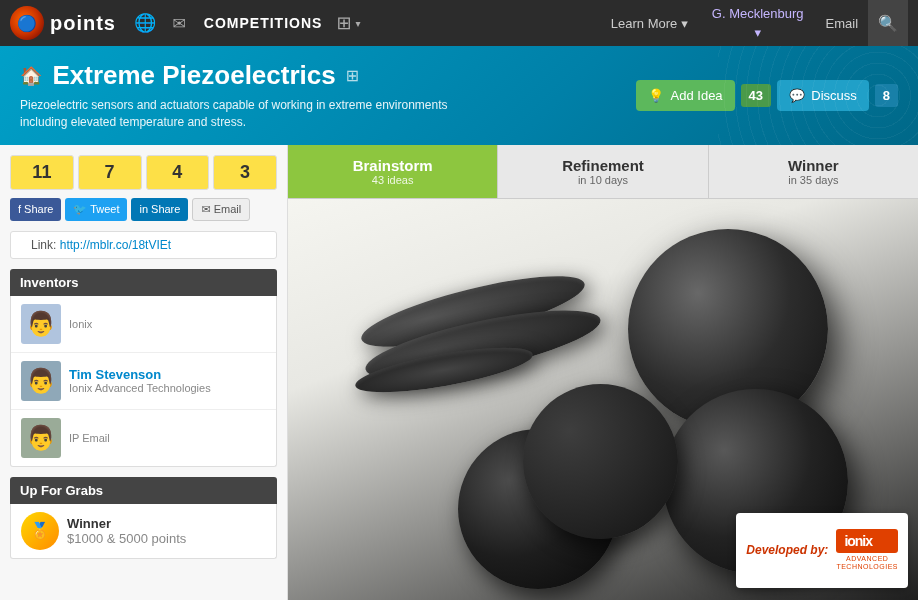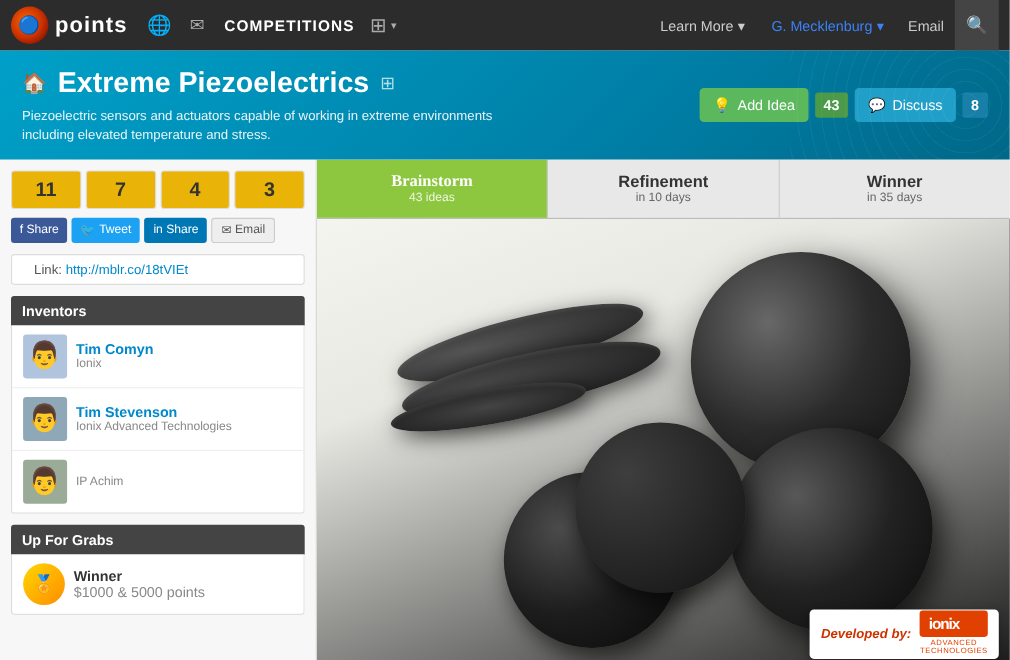--- a/index.html
+++ b/index.html
@@ -38,21 +38,21 @@
     }
     .nav-grid-btn {
       color: #aaa; font-size: 18px; margin: 0 4px; cursor: pointer;
     }
     .nav-dropdown-arrow { color: #aaa; font-size: 10px; cursor: pointer; }
     .nav-spacer { flex: 1; }
     .nav-link {
       color: #ccc; font-size: 13px; margin: 0 12px; cursor: pointer;
       display: flex; align-items: center; gap: 4px;
     }
-    .nav-link.user { color: #3b82f6; }
+    .nav-link.user { color: #c4b5fd; flex-direction: column; }
     .nav-home { color: #ccc; font-size: 13px; margin: 0 10px; cursor: pointer; }
     .nav-search { color: #aaa; font-size: 16px; cursor: pointer; background: #444; padding: 8px 10px; height: 46px; display: flex; align-items: center; }
 
     
     .banner {
       background: linear-gradient(135deg, #00a0c8 0%, #0080a8 60%, #006888 100%);
       padding: 14px 20px;
       display: flex;
       align-items: center;
       justify-content: space-between;
@@ -107,21 +107,21 @@
     }
 
     
     .stats-row {
       display: flex;
       gap: 4px;
       margin-bottom: 8px;
     }
     .stat-box {
       flex: 1;
-      background: #eab308;
+      background: #fde047;
       border: 1px solid #ddd;
       border-radius: 3px;
       text-align: center;
       padding: 6px 2px;
       font-size: 18px;
       font-weight: bold;
       color: #333;
     }
 
     
@@ -231,21 +231,21 @@
     .phase-tab {
       flex: 1;
       text-align: center;
       padding: 12px 10px;
       cursor: pointer;
       border-right: 1px solid #ccc;
     }
     .phase-tab:last-child { border-right: none; }
     .phase-tab.active { background: #8dc63f; }
     .phase-tab .tab-label { font-size: 15px; font-weight: bold; color: #333; }
-    .phase-tab.active .tab-label { color: white; font-family: Liberation Serif, serif; }
+    .phase-tab.active .tab-label { color: white; }
     .phase-tab .tab-sub { font-size: 11px; color: #666; }
     .phase-tab.active .tab-sub { color: rgba(255,255,255,0.85); }
 
     
     .main-image {
       flex: 1;
       background: #1a1a1a;
       display: flex;
       align-items: center;
       justify-content: center;
@@ -261,25 +261,25 @@
     .disc {
       position: absolute;
       border-radius: 50%;
       background: radial-gradient(ellipse at 30% 30%, #5a5a5a, #2a2a2a, #111);
       box-shadow: 4px 6px 20px rgba(0,0,0,0.6), inset 0 2px 4px rgba(255,255,255,0.1);
     }
 
     
     .developer-badge {
       position: absolute;
-      bottom: 10px;
+      bottom: 21px;
       right: 10px;
       background: white;
       border-radius: 4px;
-      padding: 1px 10px;
+      padding: 16px 10px;
       display: flex;
       align-items: center;
       gap: 8px;
       box-shadow: 0 2px 8px rgba(0,0,0,0.3);
     }
     .dev-label { color: #cc3300; font-size: 12px; font-weight: bold; font-style: italic; }
     .ionix-logo {
       background: #e04000;
       color: white;
       font-size: 14px;
@@ -375,35 +375,34 @@
     <div class="link-row">
       <span>Link:</span>
       <a href="#">http://mblr.co/18tVIEt</a>
     </div>
 
     <div class="section-header">Inventors</div>
     <div class="inventors-list">
       <div class="inventor-item">
         <div class="inventor-avatar" style="background:#b0c4de; font-size:24px;">👨</div>
         <div class="inventor-info">
-          <div class="inventor-name">Tim Comyn</div>
           <div class="inventor-org">Ionix</div>
         </div>
       </div>
       <div class="inventor-item">
         <div class="inventor-avatar" style="background:#8fa8b8; font-size:24px;">👨</div>
         <div class="inventor-info">
           <div class="inventor-name">Tim Stevenson</div>
           <div class="inventor-org">Ionix Advanced Technologies</div>
         </div>
       </div>
       <div class="inventor-item">
         <div class="inventor-avatar" style="background:#9aab98; font-size:24px;">👨</div>
         <div class="inventor-info">
-          <div class="inventor-org">IP Achim</div>
+          <div class="inventor-org">IP Email</div>
         </div>
       </div>
     </div>
 
     <div class="grabs-section">
       <div class="section-header">Up For Grabs</div>
       <div class="grabs-list">
         <div class="grabs-item">
           <div class="grabs-icon">🏅</div>
           <div class="grabs-info">

